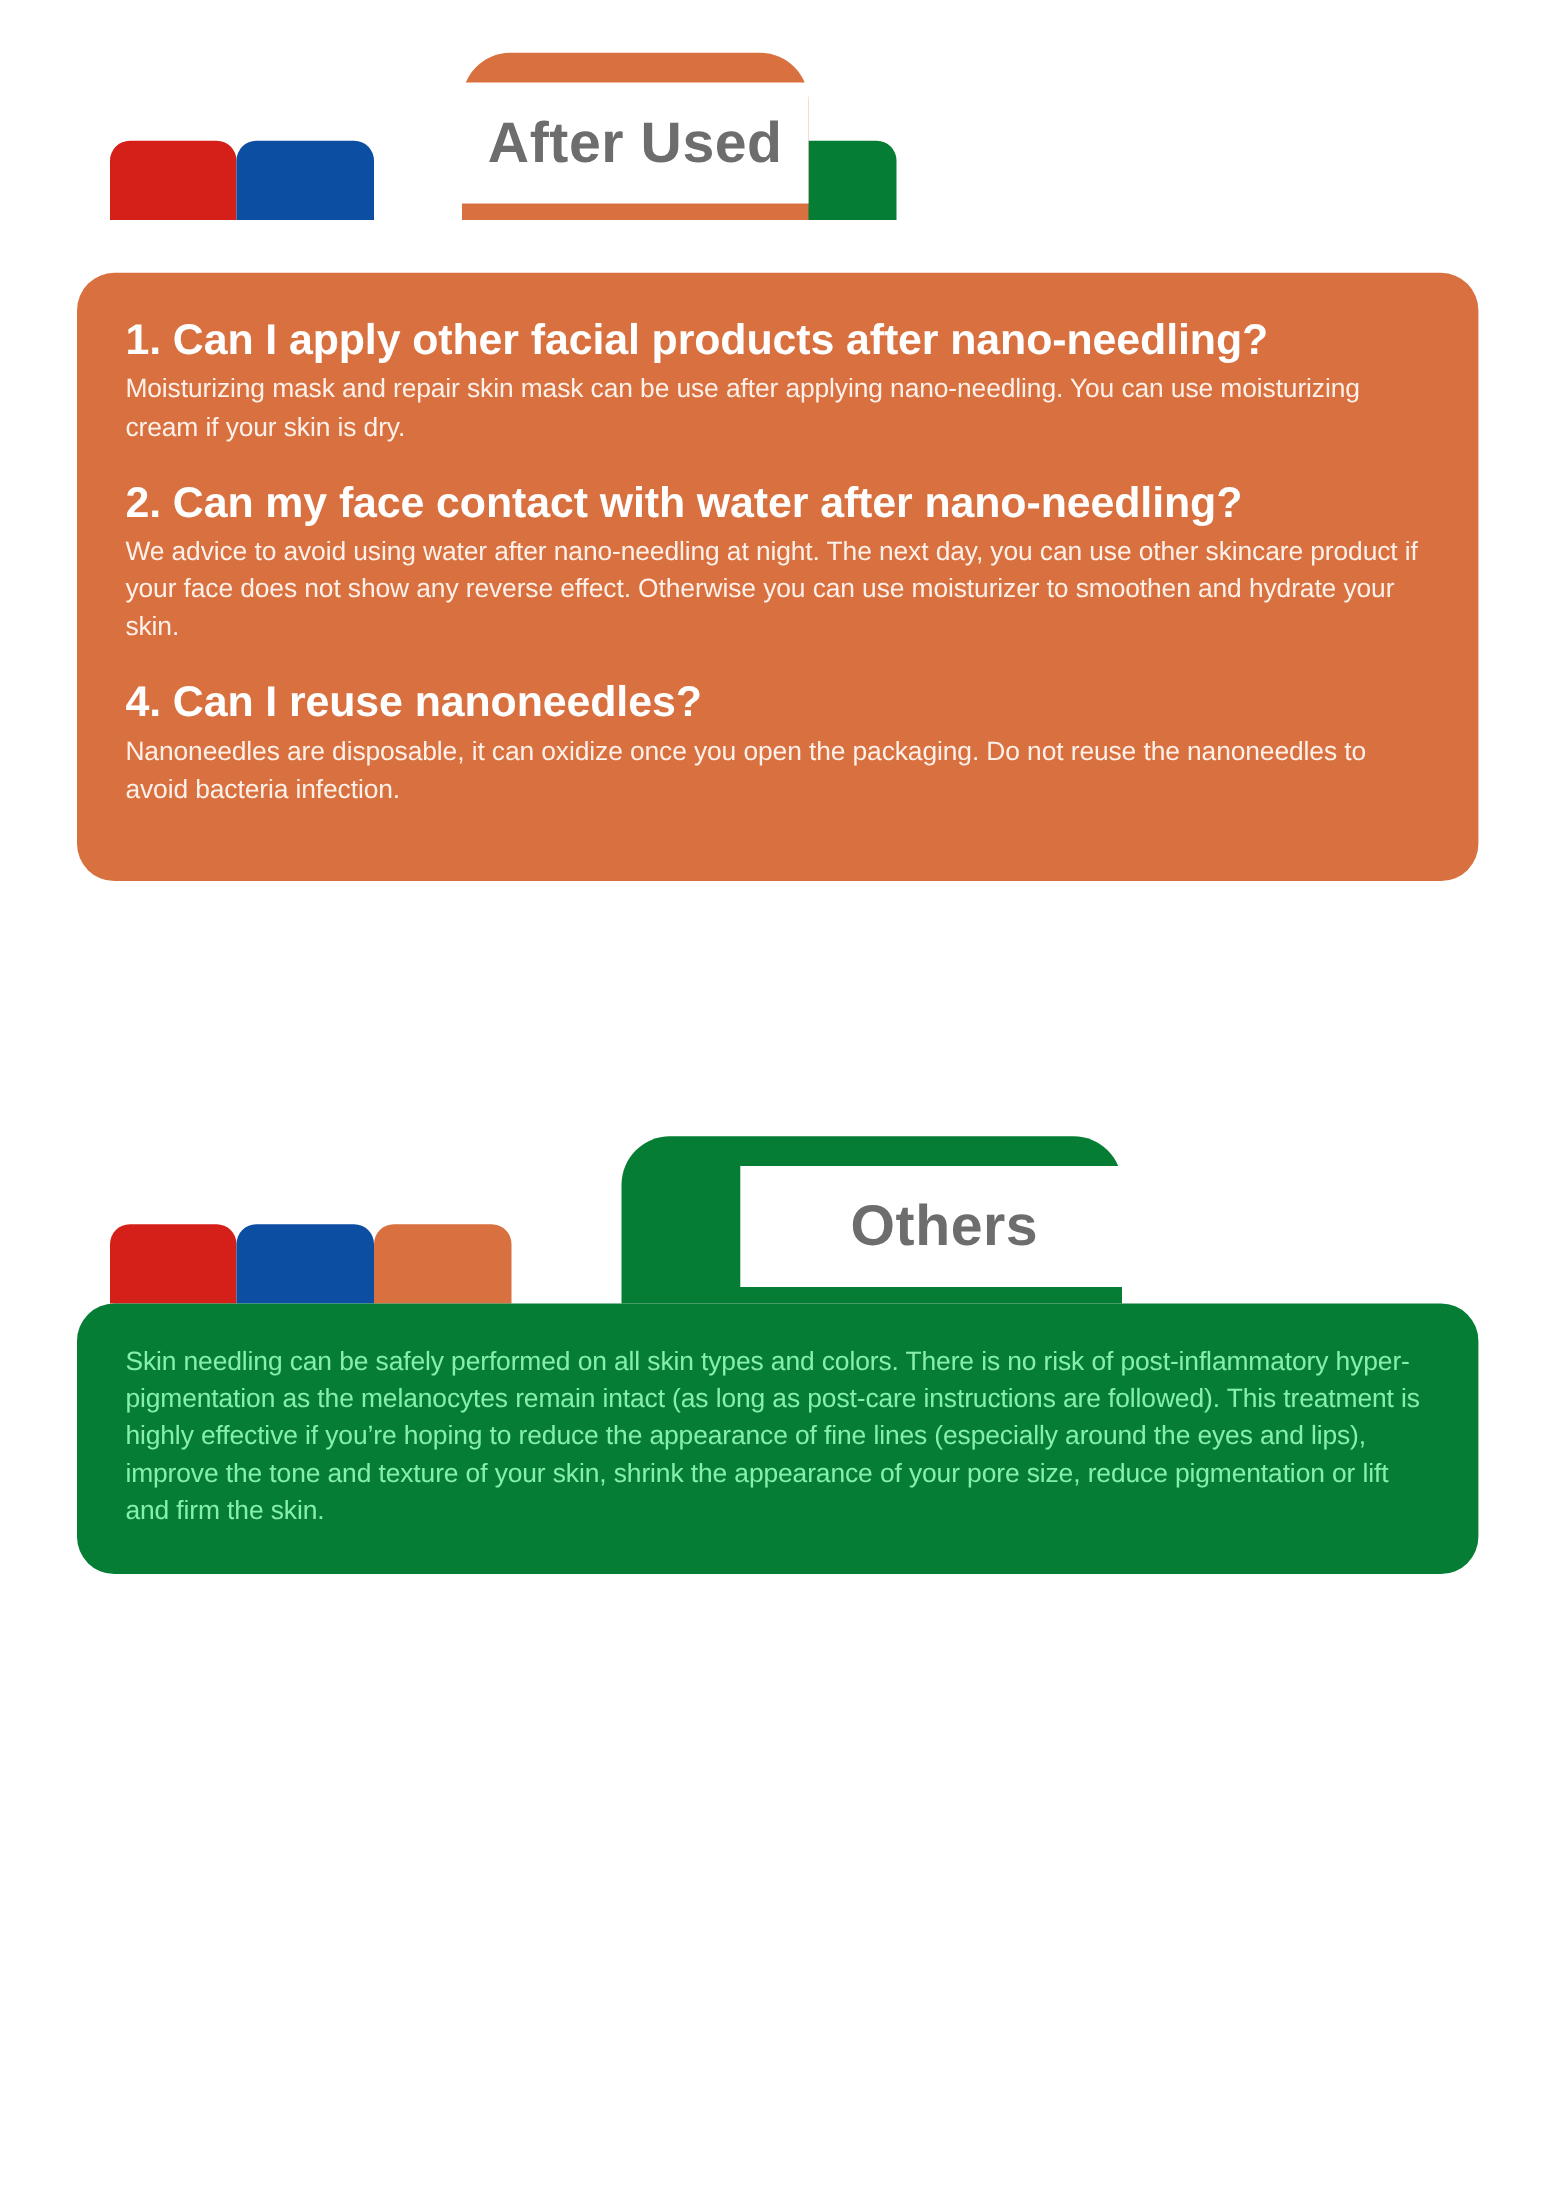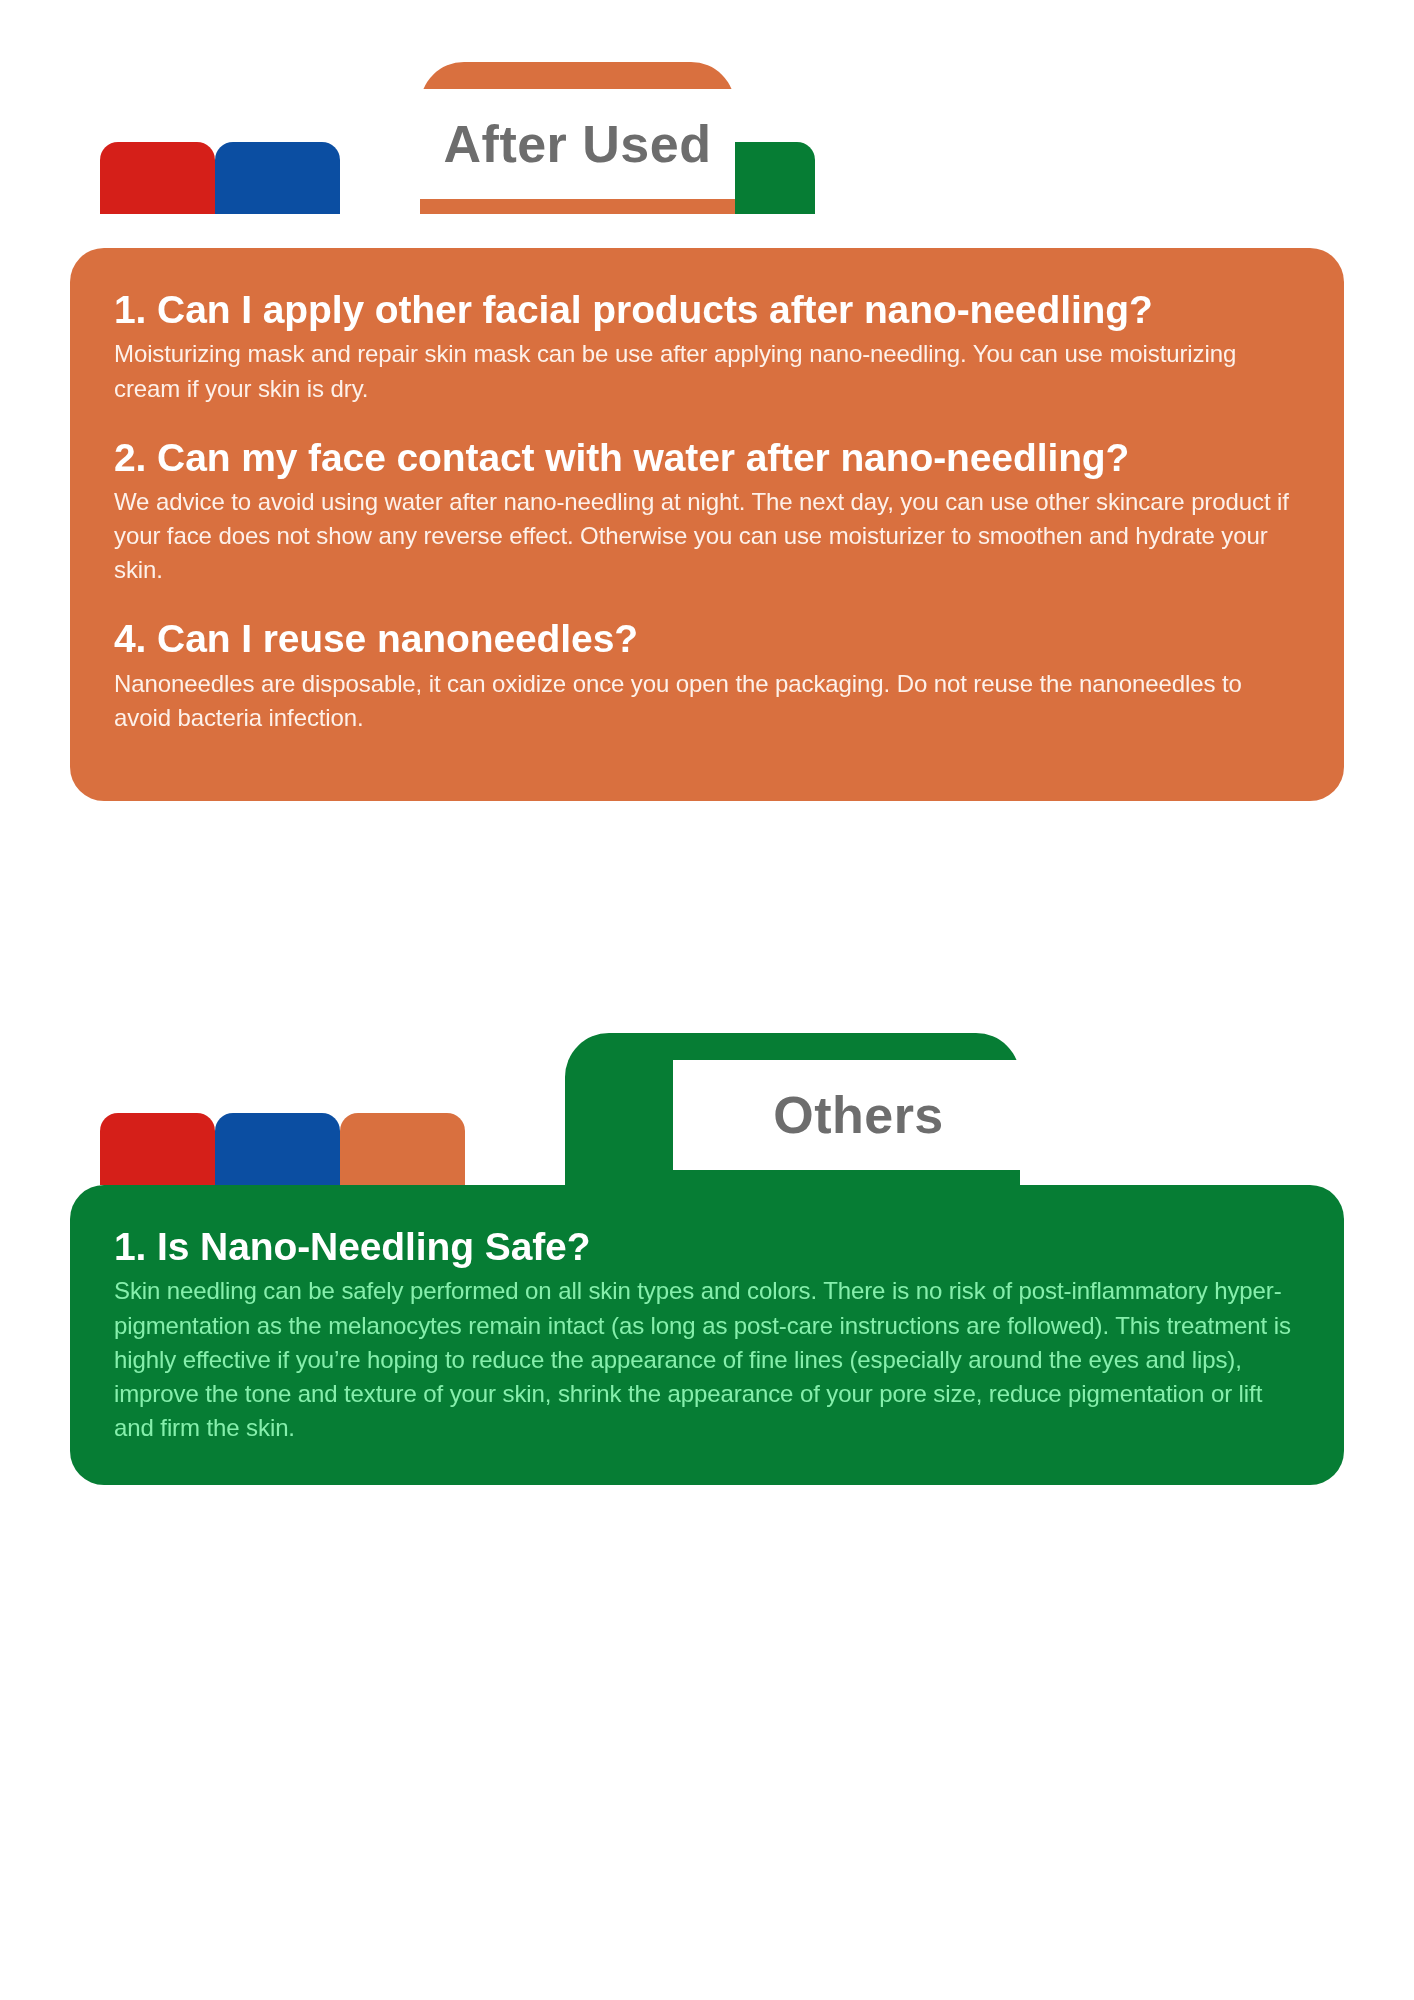--- a/index.html
+++ b/index.html
@@ -93,21 +93,21 @@
 
   
   #after-used-section { top: 0; }
   #others-section { top: 985px; }
 </style>
 </head>
 <body>
 
 <div class="section" id="after-used-section">
 
-  <div class="tabs-row" style="top:0;height:200px;margin-top:14px;">
+  <div class="tabs-row" style="top:0;height:200px;">
     <div class="mini-tab" style="left:100px;width:115px;background:#d51f19;"></div>
     <div class="mini-tab" style="left:215px;width:125px;background:#0b4ea2;"></div>
     <div class="mini-tab" style="left:680px;width:135px;background:#067d34;"></div>
 
     <div class="active-tab" style="left:420px;top:48px;width:315px;height:152px;background:#d9703f;">
       <div class="title-plate" style="width:375px;height:110px;position:relative;left:0;top:6px;">
         <span>After Used</span>
       </div>
     </div>
   </div>
@@ -148,18 +148,17 @@
     <div class="active-tab" style="left:565px;top:48px;width:455px;height:152px;background:#067d34;">
       <div class="title-plate" style="width:372px;height:110px;position:relative;left:66px;top:6px;">
         <span>Others</span>
       </div>
     </div>
   </div>
 
   <div class="card green" style="top:200px;background:#067d34;">
 
     <div class="qa">
-      <p class="q">1. Is Nano-Needling Safe?</p>
       <p class="a">Skin needling can be safely performed on all skin types and colors. There is no risk of post-inflammatory hyper-pigmentation as the melanocytes remain intact (as long as post-care instructions are followed). This treatment is highly effective if you’re hoping to reduce the appearance of fine lines (especially around the eyes and lips), improve the tone and texture of your skin, shrink the appearance of your pore size, reduce pigmentation or lift and firm the skin.</p>
     </div>
 
   </div>
 </div>
 
 </body></html>

